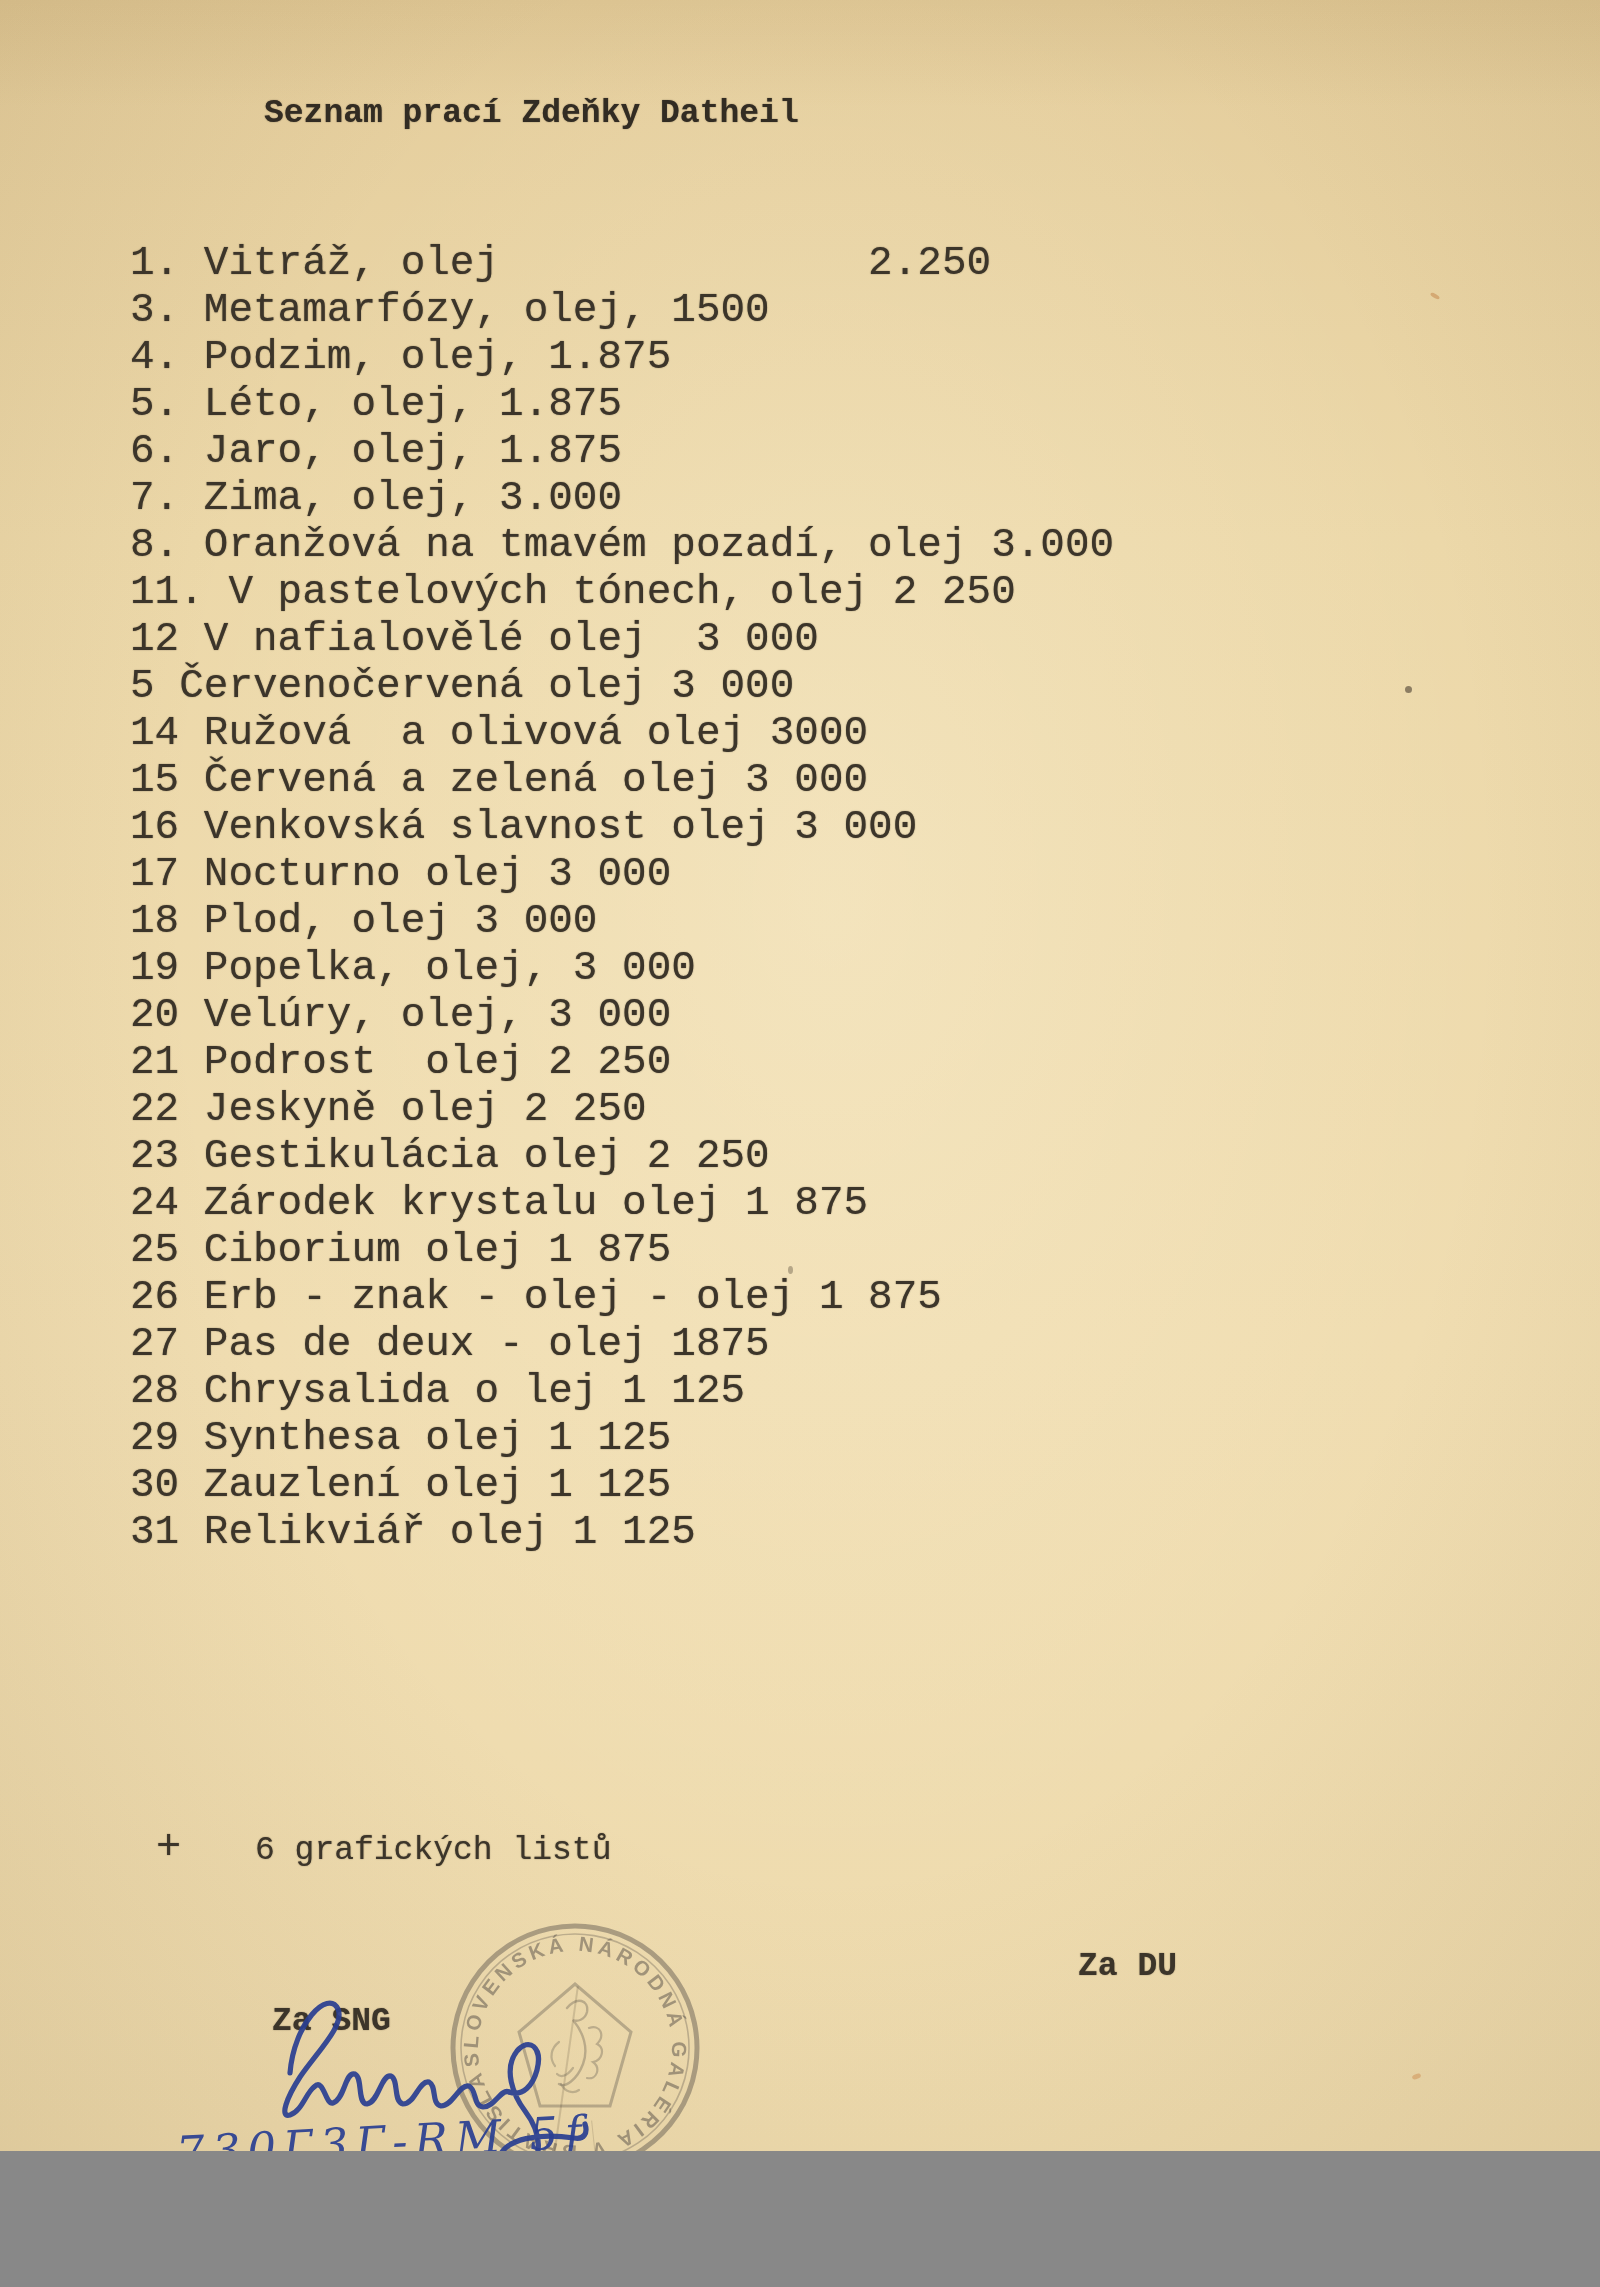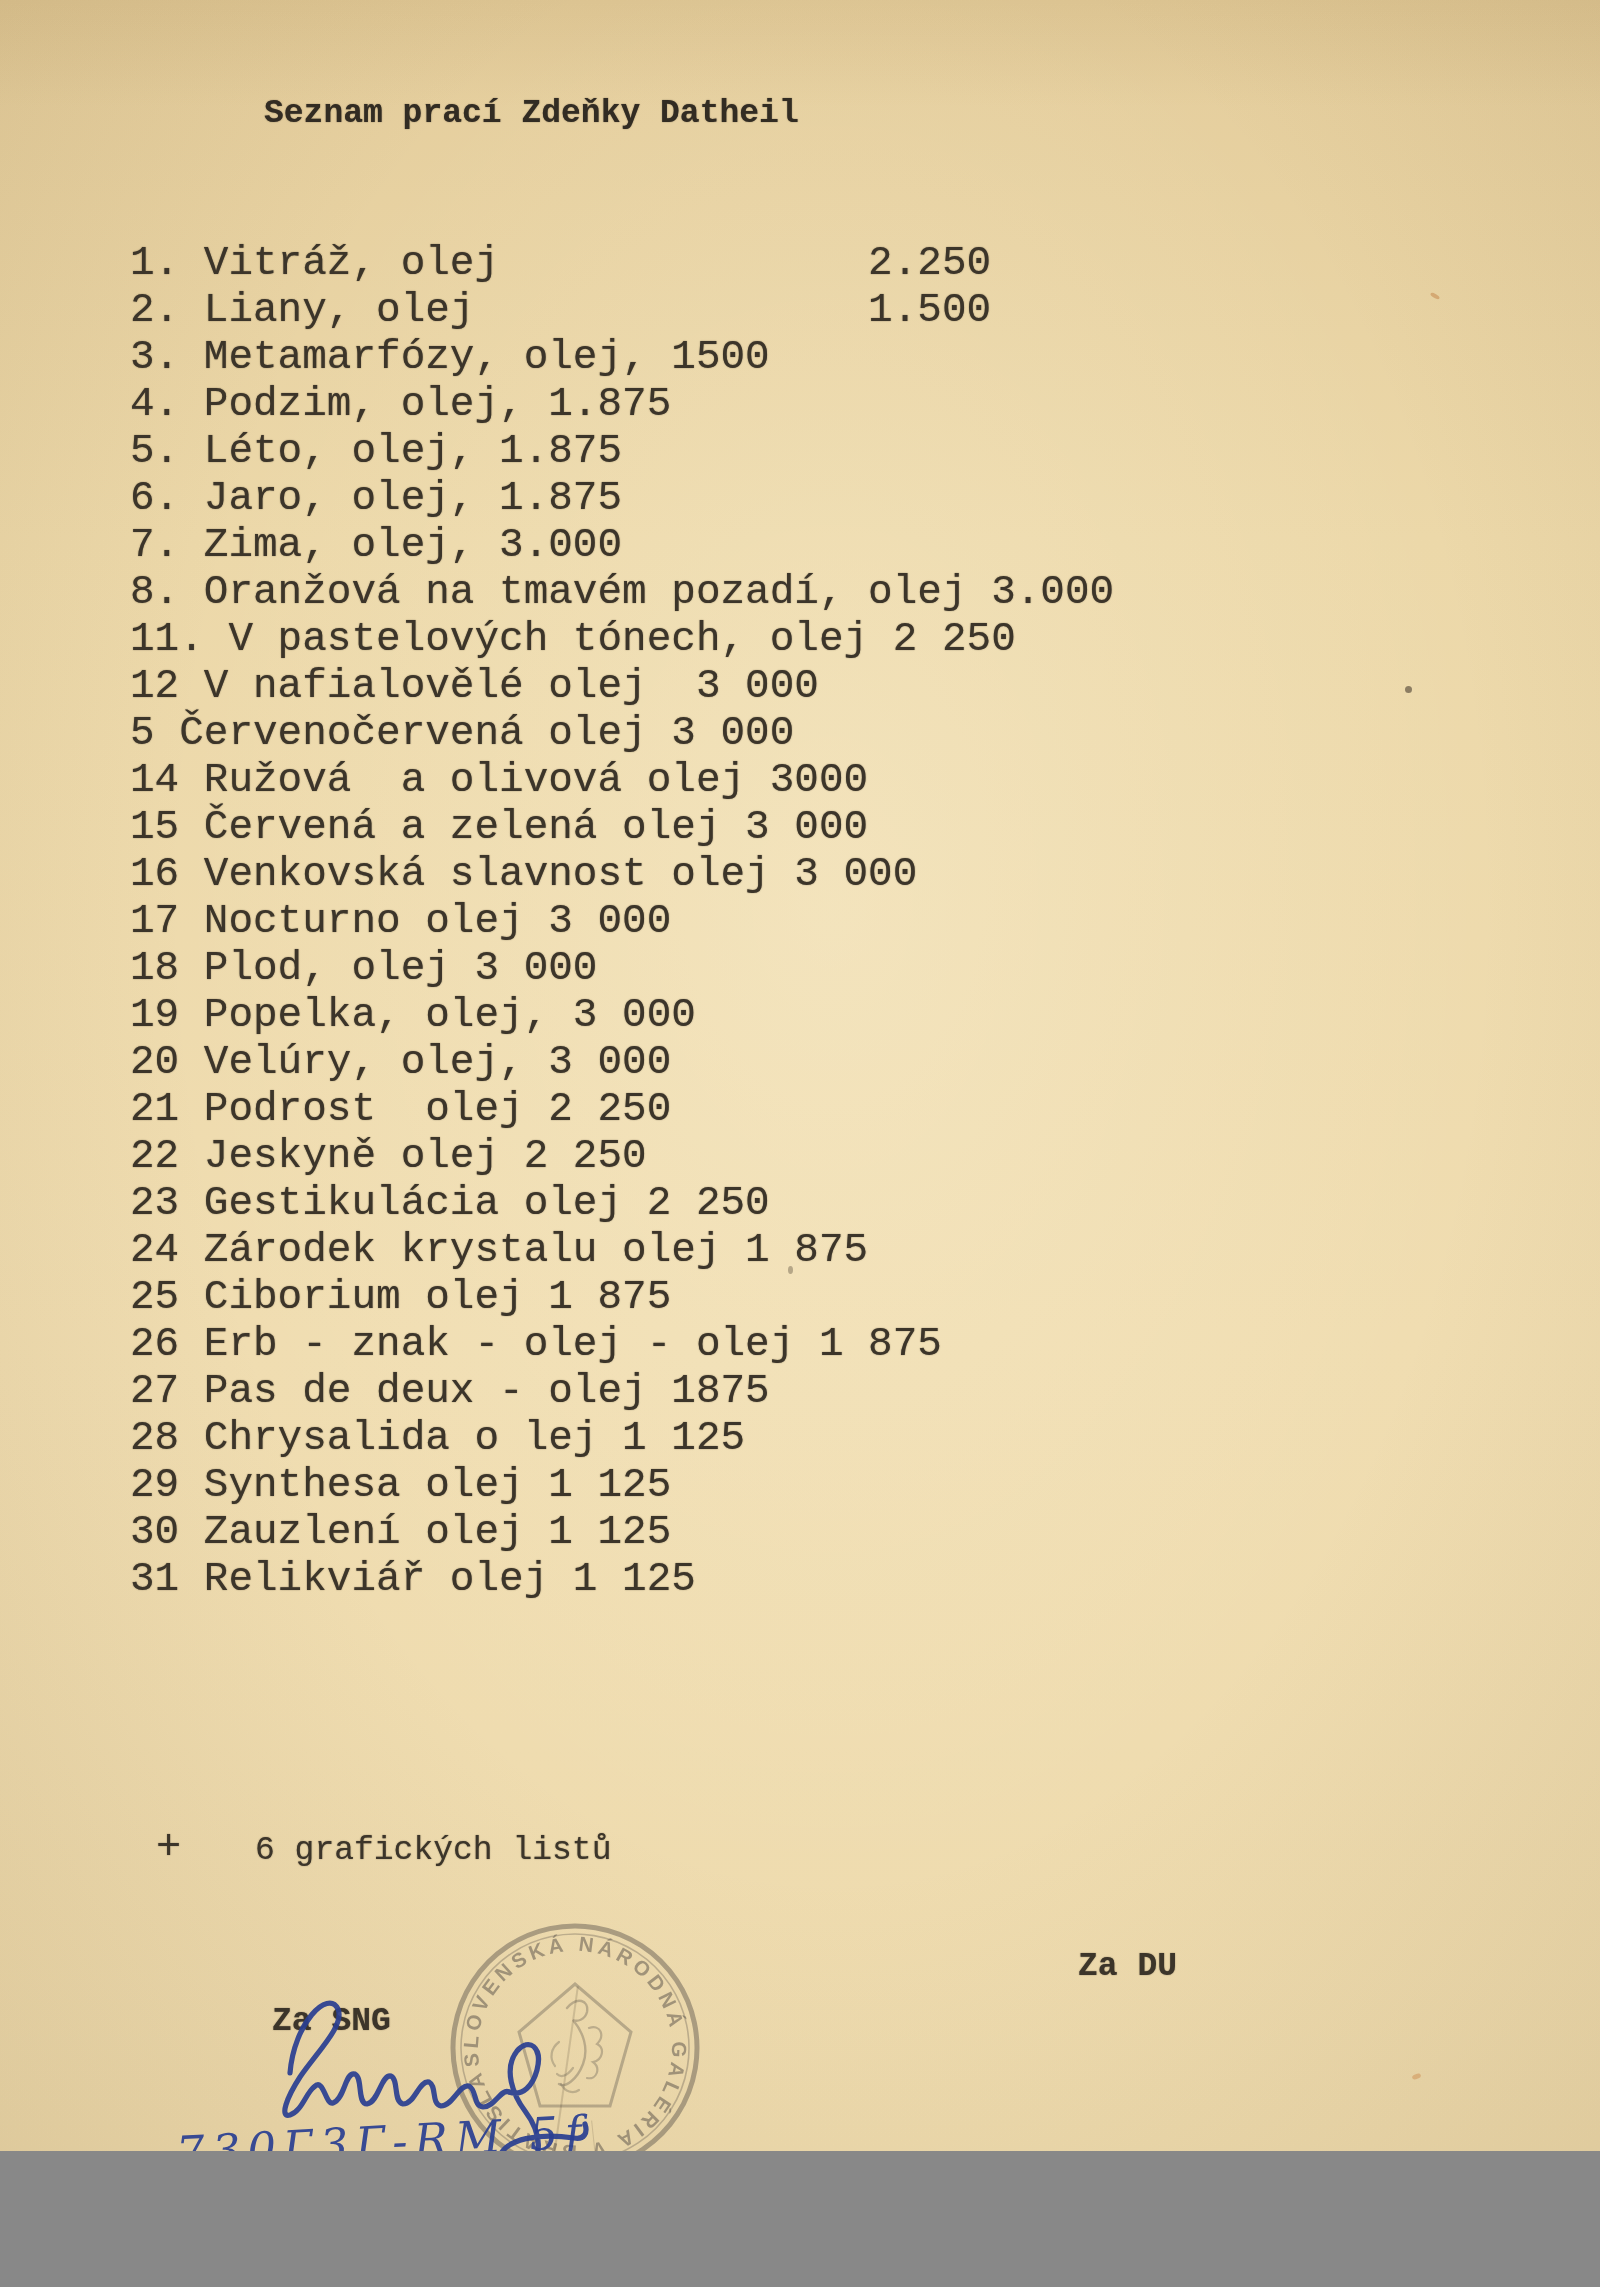--- a/index.html
+++ b/index.html
@@ -60,21 +60,20 @@
 </style>
 </head>
 <body>
 
 <div id="page">
 
   <div id="doc-title" class="typed">Seznam prací Zdeňky Datheil</div>
 
   <div id="works-list">
       <div class="line">1. Vitráž, olej               2.250</div>
-      <div class="line">2. Liany, olej                1.500</div>
       <div class="line">3. Metamarfózy, olej, 1500</div>
       <div class="line">4. Podzim, olej, 1.875</div>
       <div class="line">5. Léto, olej, 1.875</div>
       <div class="line">6. Jaro, olej, 1.875</div>
       <div class="line">7. Zima, olej, 3.000</div>
       <div class="line">8. Oranžová na tmavém pozadí, olej 3.000</div>
       <div class="line">11. V pastelových tónech, olej 2 250</div>
       <div class="line">12 V nafialovělé olej  3 000</div>
       <div class="line">5 Červenočervená olej 3 000</div>
       <div class="line">14 Ružová  a olivová olej 3000</div>

